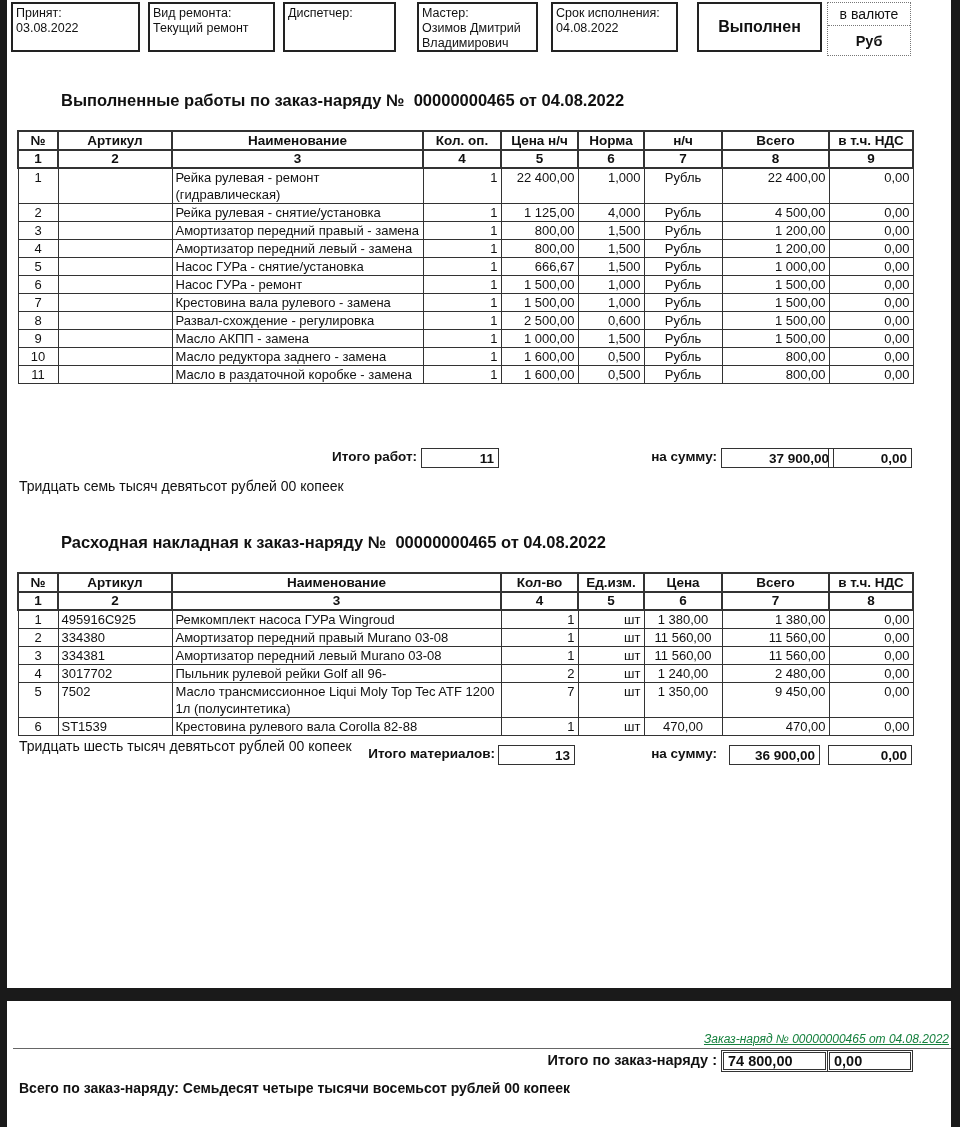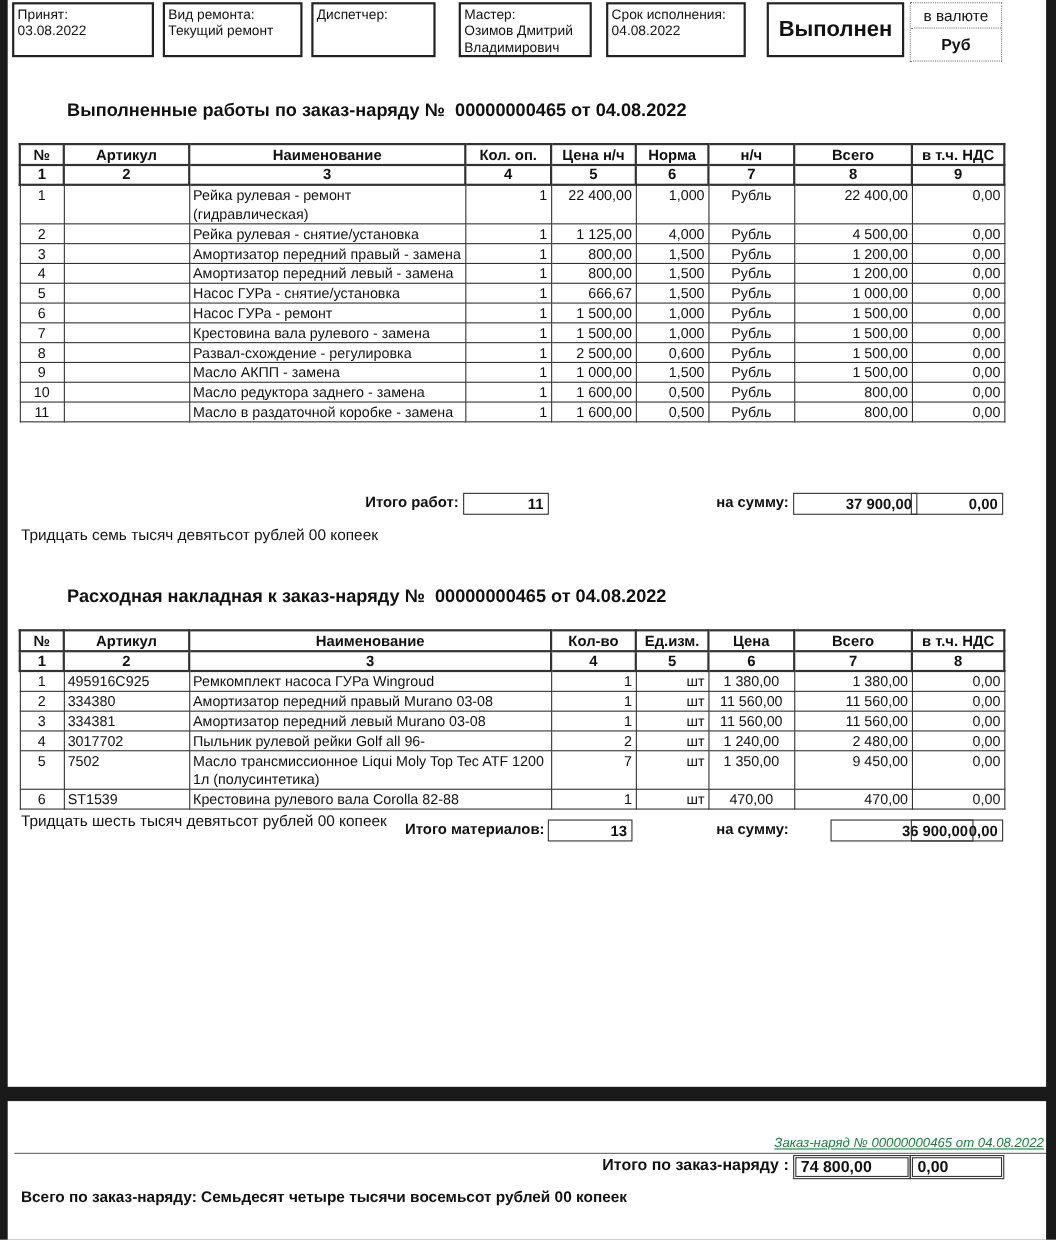--- a/index.html
+++ b/index.html
@@ -14,21 +14,21 @@
   #page2 { top: 1001px; width: 944px; height: 126px; }
 
   
   .hbox {
     position: absolute; top: 2px; height: 50px; border: 2px solid #222; box-sizing: border-box;
     font-size: 12.5px; line-height: 15px; padding: 2px 3px; color: #111;
   }
   .hbox .lbl, .hbox .val { display: block; }
   .status-box {
     position: absolute; left: 690px; top: 2px; width: 125px; height: 50px; border: 2px solid #222;
-    box-sizing: border-box; font-weight: bold; font-size: 20px; display: flex; align-items: center; justify-content: center;
+    box-sizing: border-box; font-weight: bold; font-size: 16px; display: flex; align-items: center; justify-content: center;
   }
   .cur-box {
     position: absolute; left: 820px; top: 2px; width: 84px; height: 54px; border: 1px dotted #777; box-sizing: border-box;
     font-size: 14px; text-align: center;
   }
   .cur-box .cur-lbl { display: block; height: 22px; line-height: 22px; border-bottom: 1px dotted #777; }
   .cur-box .cur-val { display: block; line-height: 30px; font-weight: bold; font-size: 14.5px; }
 
   .section-title {
     position: absolute; left: 54px; font-weight: bold; font-size: 16.5px; white-space: pre;
@@ -362,21 +362,21 @@
           <td class="r">470,00</td>
           <td class="r">0,00</td>
         </tr>
       </tbody>
   </table>
 
   <div class="total-row" style="left:0;top:745px;width:944px;height:20px;">
     <span class="tot-label" style="left:200px;width:288px;top:1px;">Итого материалов:</span>
     <span class="tot-box" style="left:491px;width:77px;padding-left:12px;">13</span>
     <span class="tot-label" style="left:560px;width:150px;top:1px;">на сумму:</span>
-    <span class="tot-box" style="left:748px;width:130px;">36 900,00</span>
+    <span class="tot-box" style="left:722px;width:91px;">36 900,00</span>
     <span class="tot-box" style="left:821px;width:84px;">0,00</span>
   </div>
 
   <div class="words" style="top:738px;">Тридцать шесть тысяч девятьсот рублей 00 копеек</div>
 </div>
 
 <div class="page" id="page2">
   <div class="footer-ref">Заказ-наряд № 00000000465 от 04.08.2022</div>
   <div class="footer-line"></div>
   <div class="grand-label">Итого по заказ-наряду :</div>

